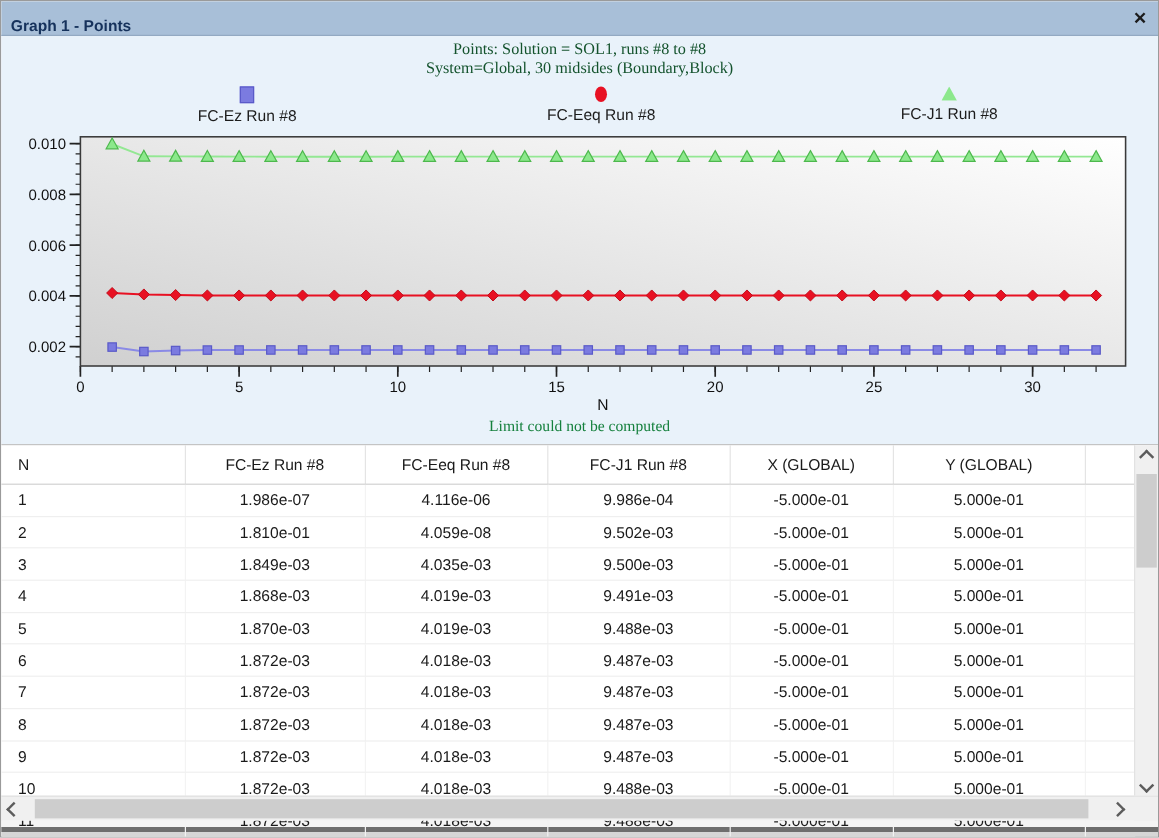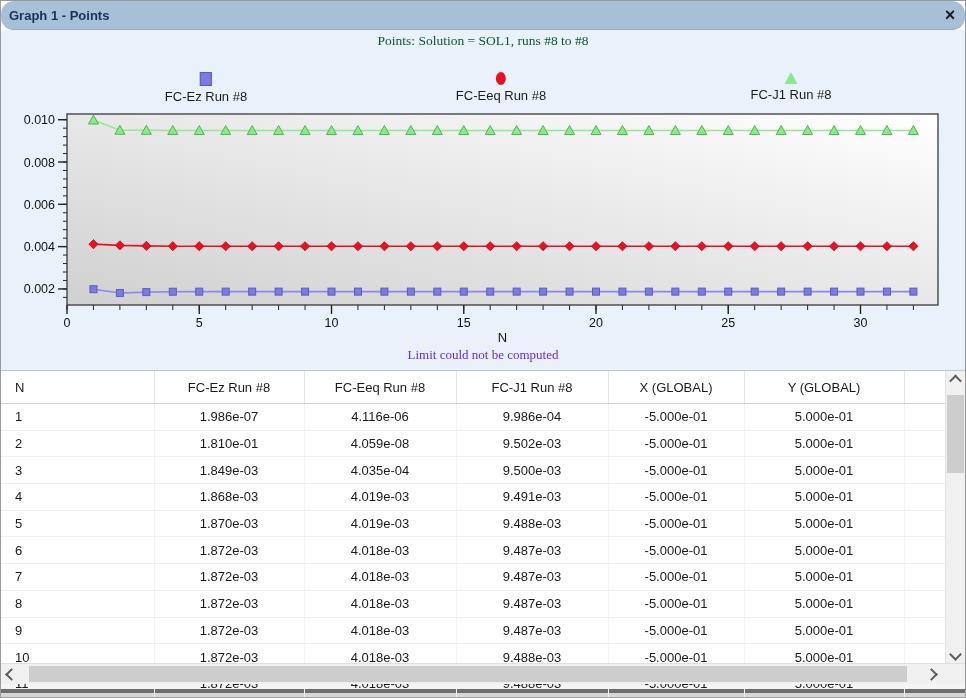--- a/index.html
+++ b/index.html
@@ -1,34 +1,34 @@
 <!DOCTYPE html>
 <html style="--titlebar-bg: #a8bfd8; --titlebar-text: #16325c; --panel-bg: #e9f2fa; --plot-grad-top: #ffffff; --plot-grad-bottom: #d0d0d0; --series-blue: #7b7be0; --series-red: #e81123; --series-green: #8ce88c;"><head>
 <meta charset="utf-8">
 <style>
   html,body{margin:0;padding:0;background:#c8c8c8;font-family:"Liberation Sans",sans-serif;}
   .window{width:966px;height:698px;box-sizing:border-box;border:1px solid #9a9a9a;background:#fff;position:relative;overflow:hidden;}
   
-  .titlebar{height:28px;background:var(--titlebar-bg,#a8bfd8);display:flex;align-items:center;border-bottom:1px solid #93a9c2;border-radius:13px;}
+  .titlebar{height:28px;background:var(--titlebar-bg,#a8bfd8);display:flex;align-items:flex-end;border-bottom:1px solid #93a9c2;}
   .titlebar .title{flex:1;padding-left:8px;font-size:13px;font-weight:bold;color:var(--titlebar-text,#16325c);}
   .titlebar .close{width:30px;height:28px;display:flex;align-items:center;justify-content:center;font-size:18px;font-weight:bold;color:#1b1b1b;cursor:pointer;}
   
   .chart-panel{position:relative;height:340px;background:var(--panel-bg,#e9f2fa);font-family:"Liberation Serif",serif;}
   .chart-title{position:absolute;left:0;right:0;text-align:center;font-size:13.5px;color:#14532d;}
   .chart-title.l1{top:3px;}
   .chart-title.l2{top:19px;}
   .legend-item{position:absolute;top:42px;display:flex;flex-direction:column;align-items:center;gap:3px;}
   .legend-item .lbl{font-family:"Liberation Sans",sans-serif;font-size:13px;color:#1c1c1c;}
   .lg-marker{display:block;}
   .lg-square{width:10px;height:12px;border:1px solid #5a5ac8;}
   .lg-circle{width:10px;height:13px;border-radius:50%;}
   .lg-triangle{width:13px;height:12px;clip-path:polygon(50% 0,100% 100%,0 100%);}
   #plot-svg{position:absolute;left:0;top:0;}
   .xaxis-title{position:absolute;left:66px;width:871px;top:300px;text-align:center;font-family:"Liberation Sans",sans-serif;font-size:13px;color:#111;}
-  .chart-footnote{position:absolute;left:0;right:0;top:317px;text-align:center;font-size:13px;color:#6d28d9;}
+  .chart-footnote{position:absolute;left:0;right:0;top:317px;text-align:center;font-size:13px;color:#15803d;}
   
   .table-area{height:292px;background:#fff;position:relative;border-top:1px solid #c4c4c4;}
   table{border-collapse:collapse;table-layout:fixed;width:945px;font-size:13px;color:#1a1a1a;}
   th,td{font-weight:normal;overflow:hidden;white-space:nowrap;}
   thead th{height:30px;border-bottom:1px solid #d2d2d2;border-right:1px solid #e4e4e4;text-align:center;}
   thead th:first-child{text-align:left;padding-left:14px;}
   tbody td{height:23.7px;border-bottom:1px solid #efefef;border-right:1px solid #f3f3f3;text-align:center;}
   tbody td:first-child{text-align:left;padding-left:14px;}
   th:last-child,td:last-child{border-right:none;}
   
@@ -56,20 +56,21 @@
 
 <div class="window">
 
   <div class="titlebar">
     <span class="title">Graph 1 - Points</span>
     <span class="close">×</span>
   </div>
 
   <div class="chart-panel">
     <div class="chart-title l1">Points: Solution = SOL1, runs #8 to #8</div>
+    <div class="chart-title l2">System=Global, 30 midsides (Boundary,Block)</div>
 
     <div class="legend-item" style="left:205px;transform:translateX(-50%);">
       <span class="lg-marker lg-square" style="background: rgb(123, 123, 224); border-color: rgb(90, 90, 200);"></span>
       <span class="lbl">FC-Ez Run #8</span>
     </div>
     <div class="legend-item" style="left:500px;transform:translateX(-50%);">
       <span class="lg-marker lg-circle" style="background: rgb(232, 17, 35);"></span>
       <span class="lbl">FC-Eeq Run #8</span>
     </div>
     <div class="legend-item" style="left:790px;transform:translateX(-50%);">
@@ -307,21 +308,21 @@
             <td>1.810e-01</td>
             <td>4.059e-08</td>
             <td>9.502e-03</td>
             <td>-5.000e-01</td>
             <td>5.000e-01</td>
             <td></td>
           </tr>
           <tr>
             <td>3</td>
             <td>1.849e-03</td>
-            <td>4.035e-04</td>
+            <td>4.035e-03</td>
             <td>9.500e-03</td>
             <td>-5.000e-01</td>
             <td>5.000e-01</td>
             <td></td>
           </tr>
           <tr>
             <td>4</td>
             <td>1.868e-03</td>
             <td>4.019e-03</td>
             <td>9.491e-03</td>

